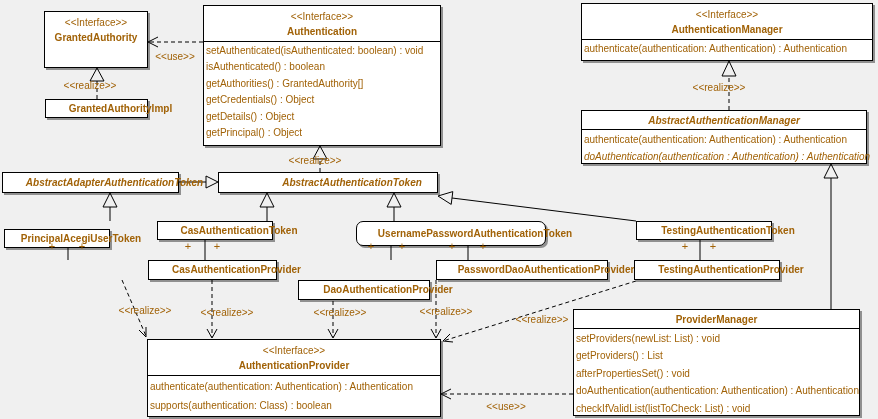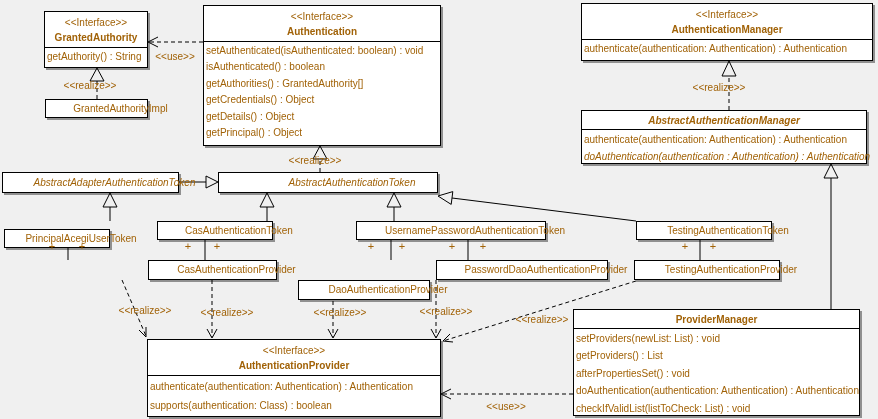--- a/index.html
+++ b/index.html
@@ -7,21 +7,21 @@
           font-family:"Liberation Sans",sans-serif;overflow:hidden;color:#a16207;}
   svg.edges{position:absolute;left:0;top:0;z-index:1;}
   .uml-box{position:absolute;z-index:2;background:#fff;border:1px solid #000;
            box-shadow:2px 2px 0 rgba(0,0,0,0.40);box-sizing:border-box;font-size:10px;}
   .hdr{text-align:center;padding:4px 2px 2px;}
   .hdr .stereo{line-height:14px;}
   .hdr .cname{line-height:15px;font-weight:bold;white-space:nowrap;}
   .hdr.single{padding:2px 2px 1px;}
   .abstract .cname{font-style:italic;}
   .nameonly{display:flex;align-items:center;justify-content:center;}
-  .nameonly .cname{font-weight:normal;line-height:14px;white-space:nowrap;padding-left:48px;}
+  .nameonly .cname{font-weight:bold;line-height:14px;white-space:nowrap;padding-left:48px;}
   .methods{border-top:1px solid #000;padding:1px 2px 0;}
   .m{line-height:16.4px;white-space:nowrap;}
   .lh17 .m{line-height:17.4px;}
   .lh19 .m{line-height:19px;}
   .m.it{font-style:italic;}
   .edge-label{position:absolute;z-index:3;font-size:10px;white-space:nowrap;transform:translateX(-50%);}
   .plus{position:absolute;z-index:3;font-size:11px;line-height:11px;transform:translateX(-50%);}
 </style>
 </head>
 <body>
@@ -113,23 +113,20 @@
       <path d="M573,394 L441,394" stroke-dasharray="4,3"></path>
       <path d="M441,394 L451,389 M441,394 L451,399"></path>
     </g>
   </svg>
 
   <div class="uml-box" style="left:44px;top:11px;width:104px;height:57px;">
     <div class="hdr">
       <div class="stereo">&lt;&lt;Interface&gt;&gt;</div>
       <div class="cname">GrantedAuthority</div>
     </div>
-    <div class="methods">
-      <div class="m">getAuthority() : String</div>
-    </div>
   </div>
 
   <div class="uml-box nameonly" style="left:45px;top:99px;width:103px;height:19px;">
     <div class="cname">GrantedAuthorityImpl</div>
   </div>
 
   <div class="uml-box" style="left:203px;top:5px;width:238px;height:141px;">
     <div class="hdr">
       <div class="stereo">&lt;&lt;Interface&gt;&gt;</div>
       <div class="cname">Authentication</div>
@@ -173,21 +170,21 @@
   </div>
 
   <div class="uml-box nameonly" style="left:4px;top:229px;width:106px;height:19px;">
     <div class="cname">PrincipalAcegiUserToken</div>
   </div>
 
   <div class="uml-box nameonly" style="left:157px;top:221px;width:116px;height:19px;">
     <div class="cname">CasAuthenticationToken</div>
   </div>
 
-  <div class="uml-box nameonly" style="left:356px;top:221px;width:190px;height:19px;">
+  <div class="uml-box nameonly" style="left:356px;top:221px;width:190px;height:25px;border-radius:7px;">
     <div class="cname">UsernamePasswordAuthenticationToken</div>
   </div>
 
   <div class="uml-box nameonly" style="left:636px;top:221px;width:136px;height:19px;">
     <div class="cname">TestingAuthenticationToken</div>
   </div>
 
 
   <div class="uml-box nameonly" style="left:148px;top:260px;width:129px;height:20px;">
     <div class="cname">CasAuthenticationProvider</div>

